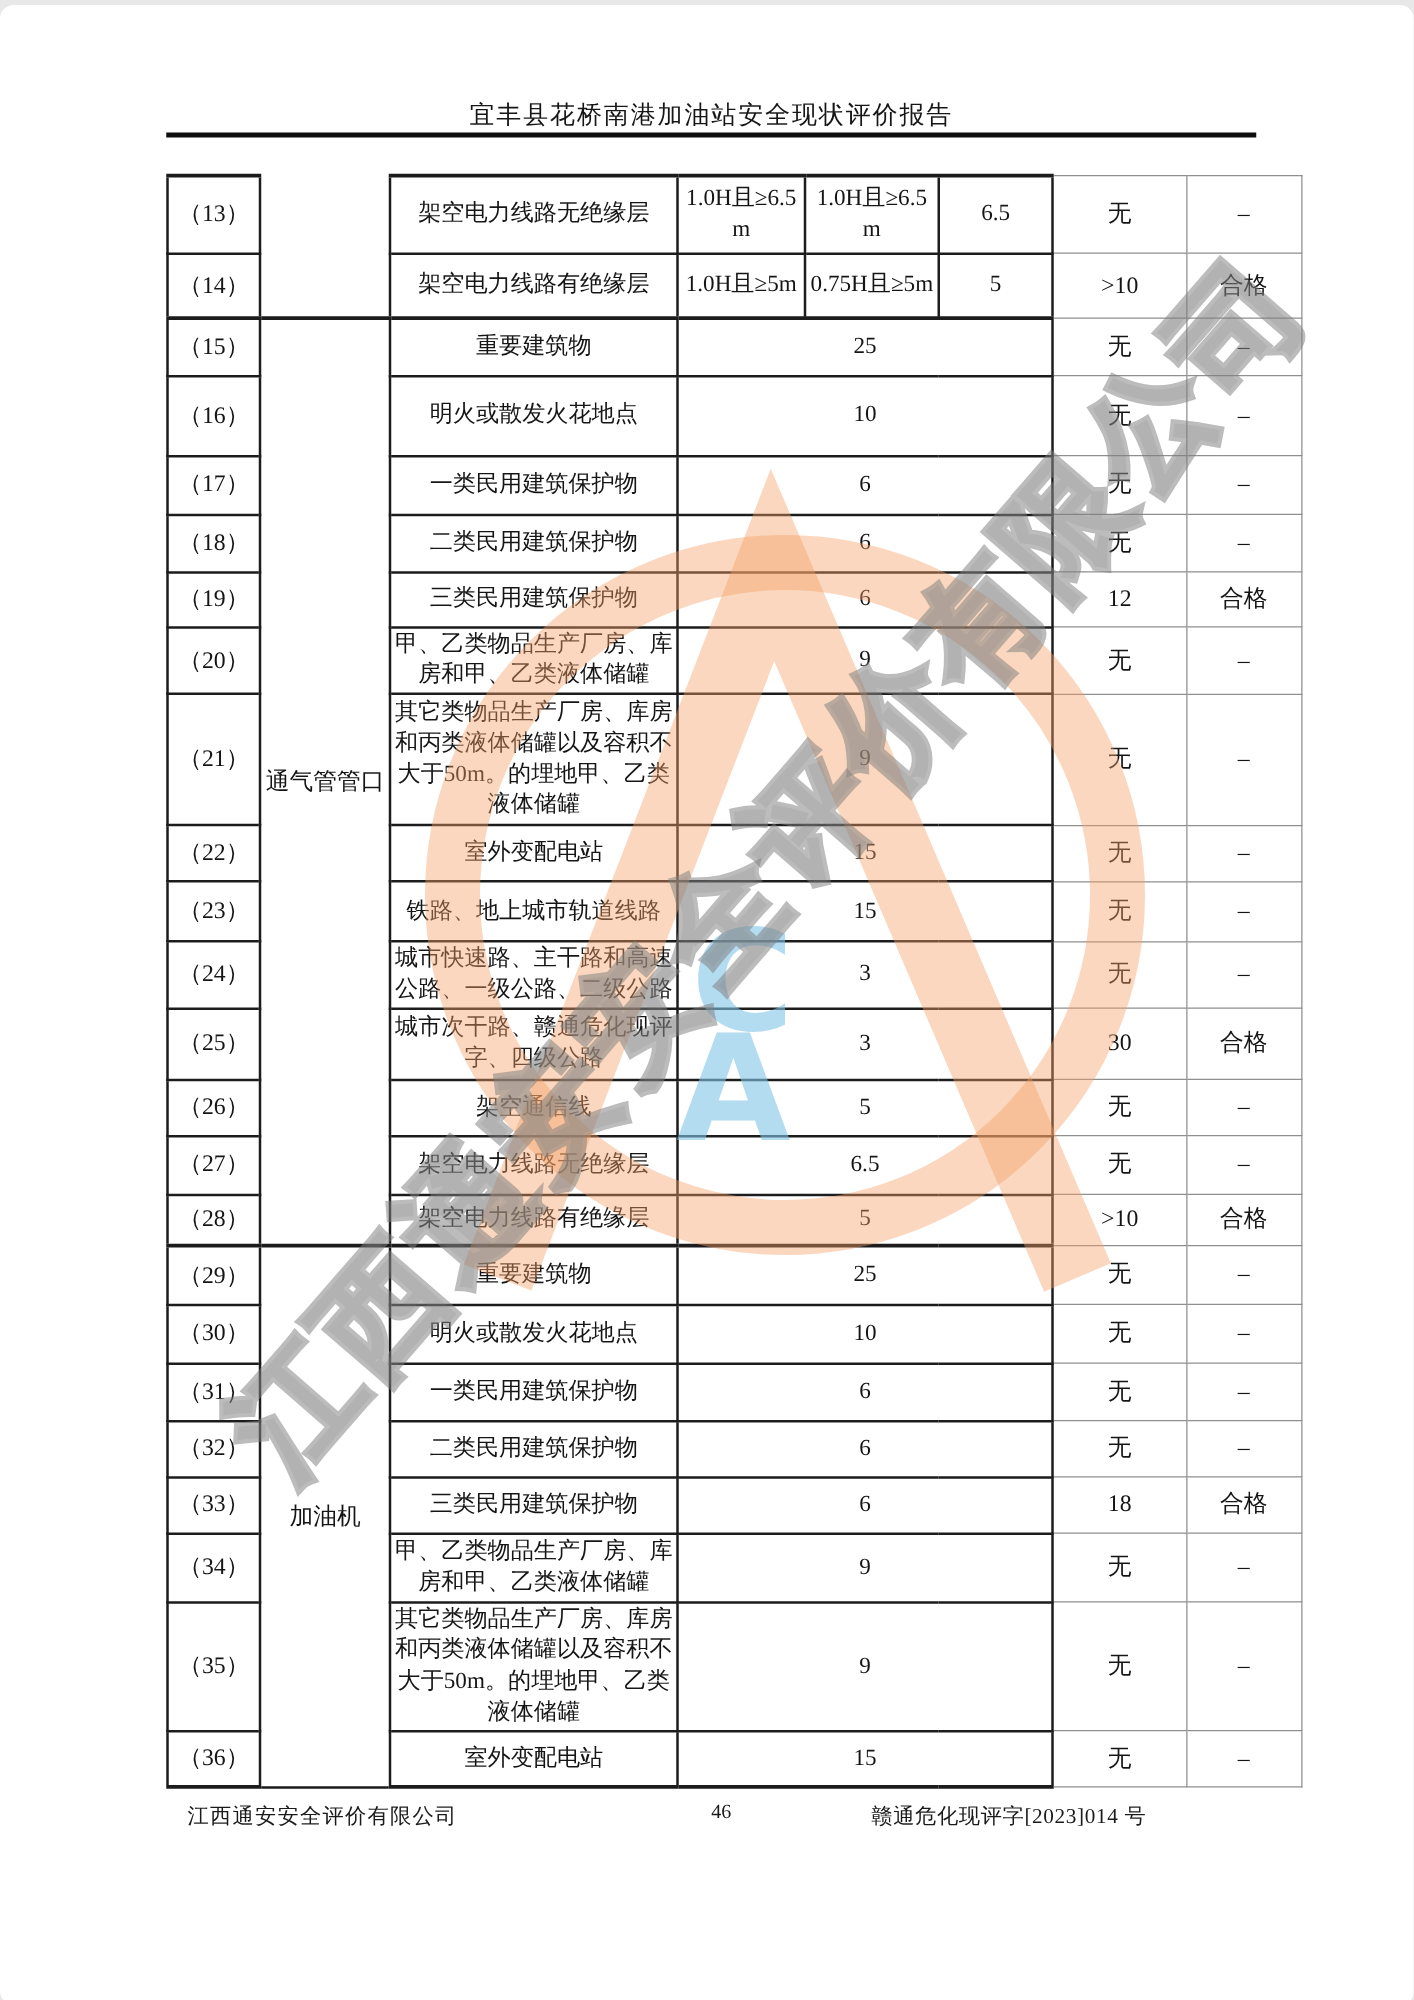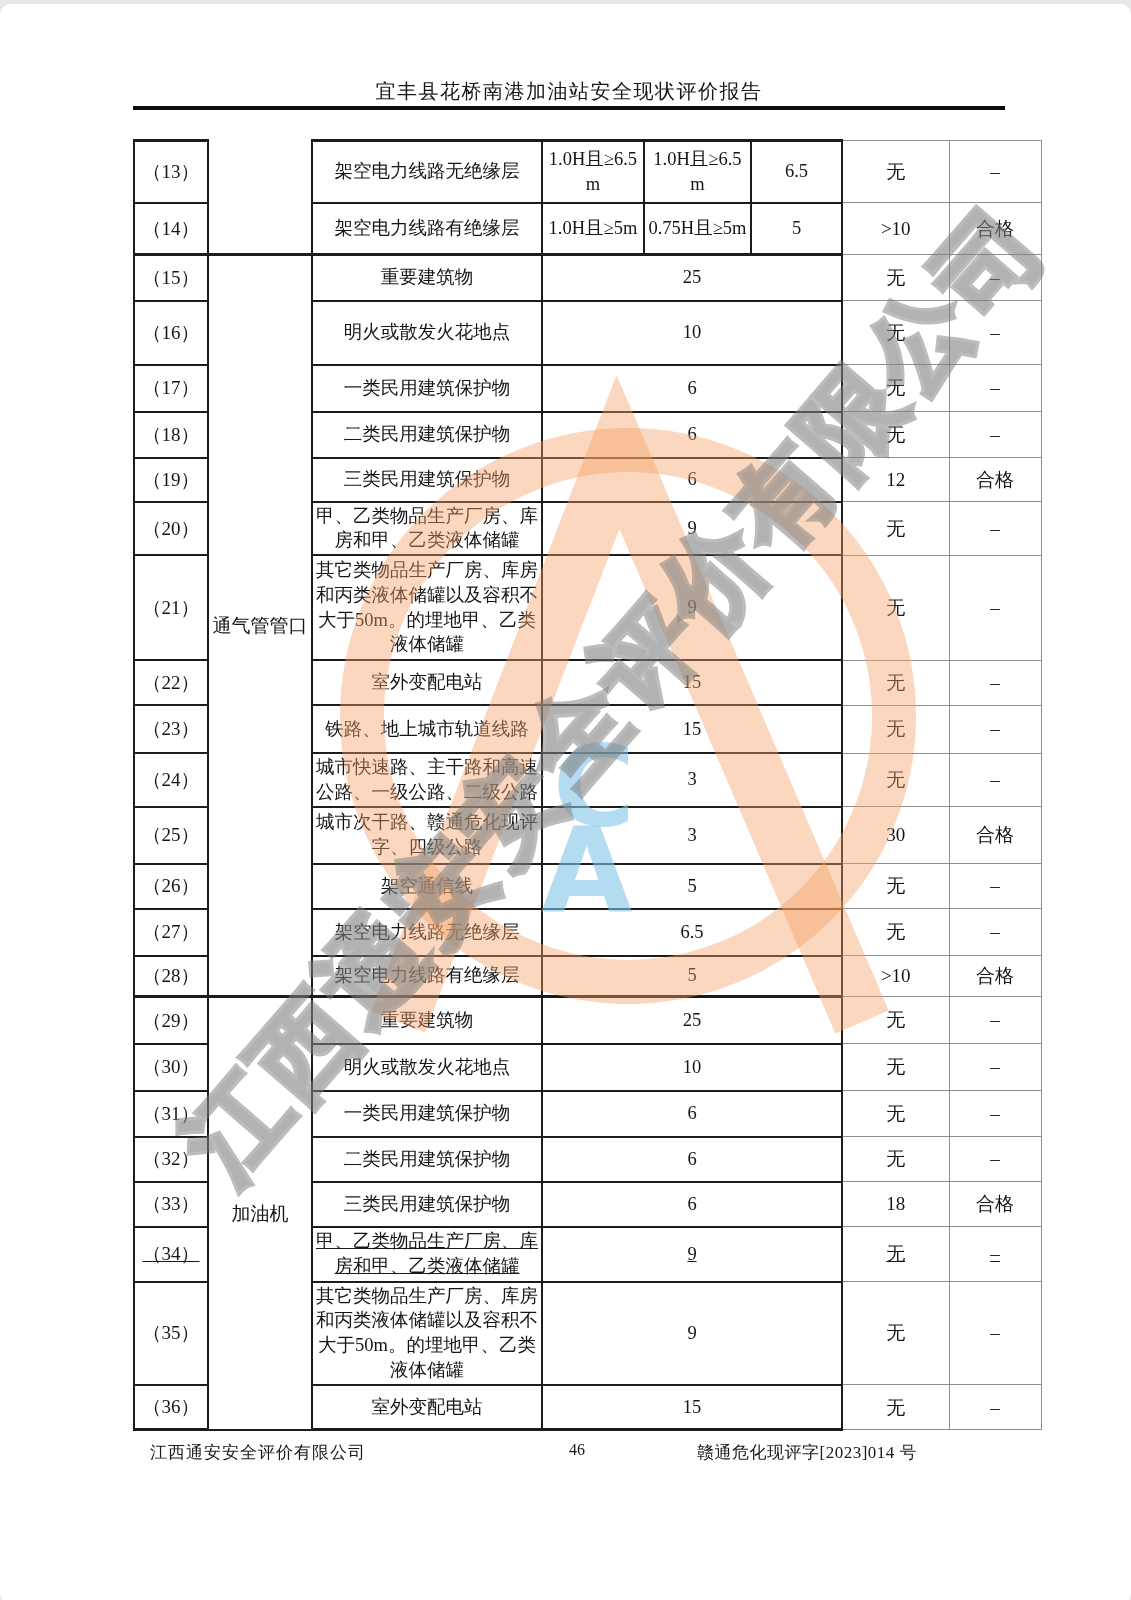--- a/index.html
+++ b/index.html
@@ -233,21 +233,21 @@
           <td class="c-meas">无</td>
           <td class="c-conc">–</td>
         </tr>
         <tr style="height: 45px;">
           <td class="c-no">（33）</td>
           <td class="c-item">三类民用建筑保护物</td>
           <td class="c-v" colspan="3">6</td>
           <td class="c-meas">18</td>
           <td class="c-conc">合格</td>
         </tr>
-        <tr style="height: 55px; text-decoration: underline;">
+        <tr style="height: 55px;">
           <td class="c-no">（34）</td>
           <td class="c-item">甲、乙类物品生产厂房、库房和甲、乙类液体储罐</td>
           <td class="c-v" colspan="3">9</td>
           <td class="c-meas">无</td>
           <td class="c-conc">–</td>
         </tr>
         <tr style="height: 100px;">
           <td class="c-no">（35）</td>
           <td class="c-item">其它类物品生产厂房、库房和丙类液体储罐以及容积不大于50m。的埋地甲、乙类液体储罐</td>
           <td class="c-v" colspan="3">9</td>

